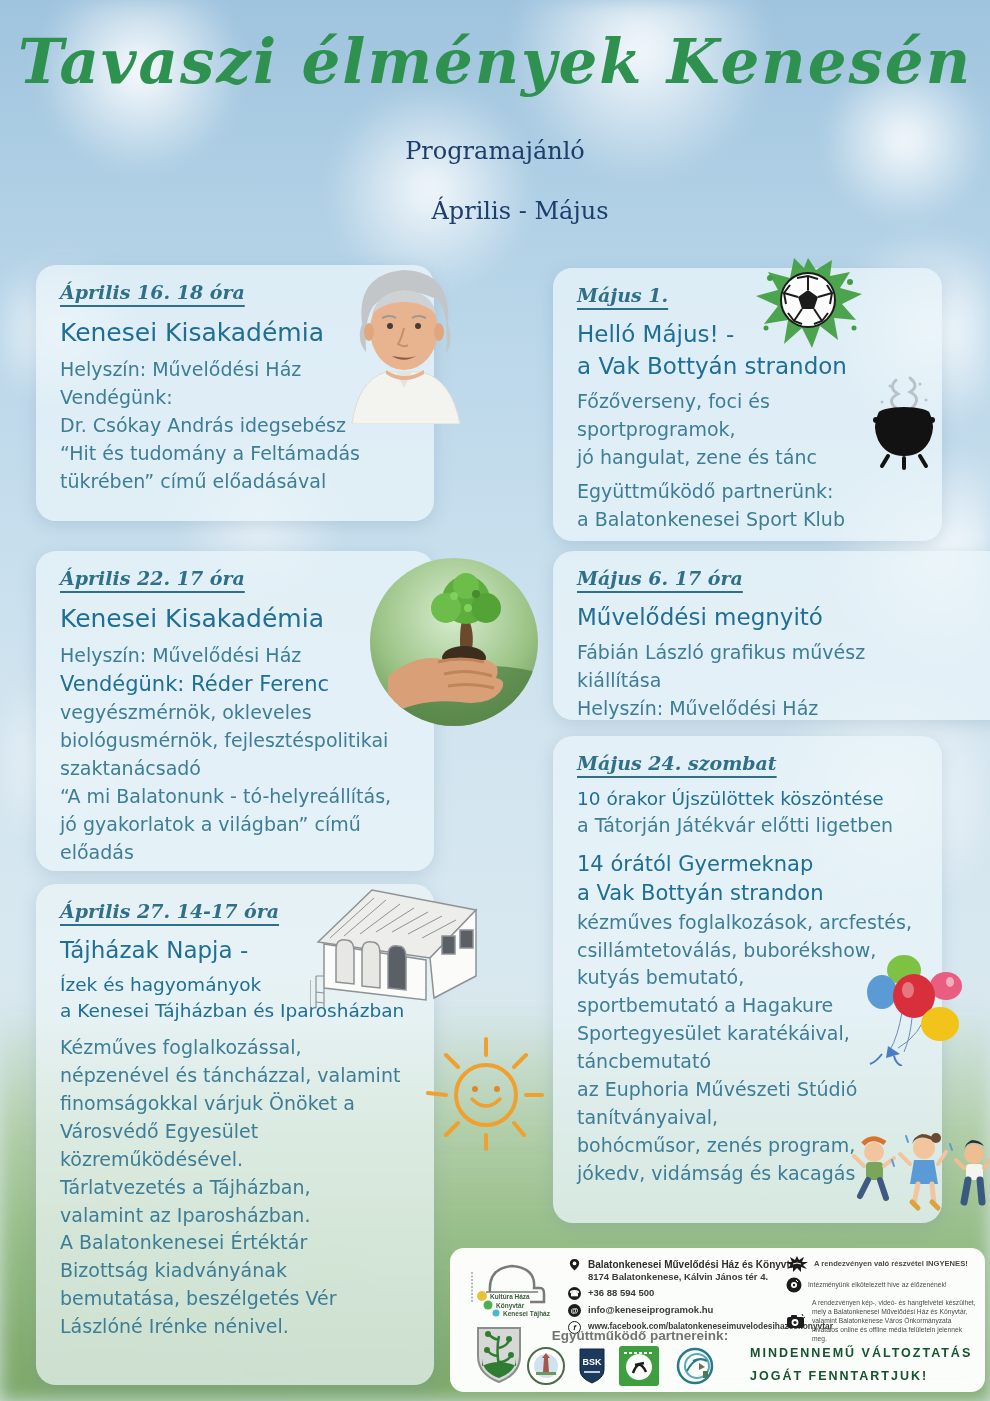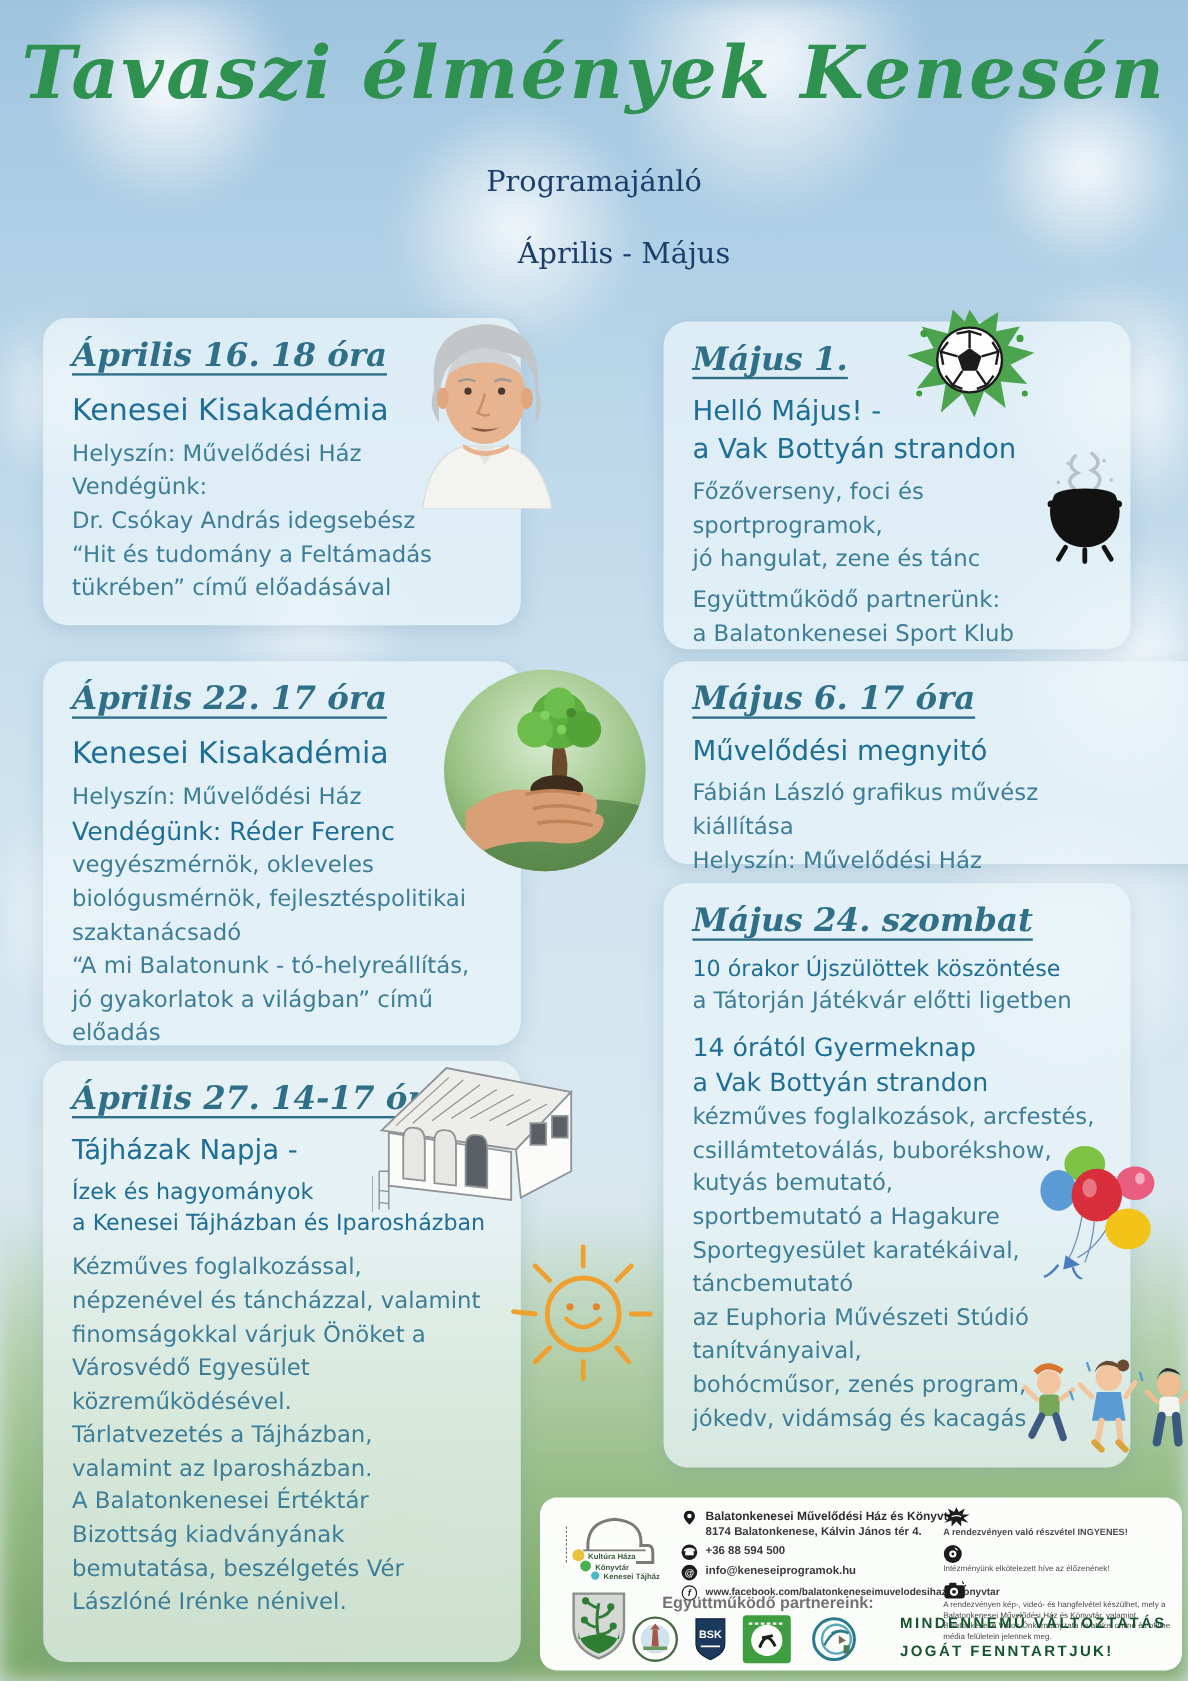--- a/index.html
+++ b/index.html
@@ -35,25 +35,25 @@
     font-size:61px;letter-spacing:2px;color:#2e9150;}
   .subtitle,.daterange{position:absolute;left:0;width:100%;text-align:center;
     font-family:"DejaVu Serif",serif;color:#1d3e6b;font-size:24px;}
   .subtitle{top:137px;}
   .daterange{top:197px;padding-left:25px;}
   .card{position:absolute;background:rgba(232,243,249,.78);border-radius:20px;
     box-shadow:0 4px 16px rgba(110,145,170,.25);padding:16px 12px 14px 24px;box-sizing:border-box;}
   .c1{left:36px;top:265px;width:398px;height:256px;}
   .c2{left:36px;top:551px;width:398px;height:320px;}
   .c3{left:36px;top:884px;width:398px;height:501px;background:rgba(236,245,247,.72);}
-  .c4{left:553px;top:268px;width:389px;height:273px;}
+  .c4{left:553px;top:268px;width:389px;height:273px;border-radius:19px;}
   .c5{left:553px;top:551px;width:461px;height:169px;}
   .c6{left:553px;top:736px;width:389px;height:487px;}
   .date{font-family:"DejaVu Serif",cursive;font-style:italic;font-weight:bold;
-    font-size:27px;color:#2f7088;text-decoration:underline;text-underline-offset:6px;
+    font-size:19px;color:#2f7088;text-decoration:underline;text-underline-offset:6px;
     text-decoration-thickness:2px;margin-bottom:12px;white-space:nowrap;}
   .b{font-weight:normal;color:#1f6e95;white-space:pre-line;line-height:1.4;}
   .b26{font-size:25px;margin-bottom:6px;}
   .b24{font-size:23px;margin-bottom:6px;}
   .b22{font-size:21px;}
   .b19{font-size:18.5px;}
   .t{font-size:19px;color:#3d7d96;line-height:1.47;white-space:pre-line;}
   .mt6{margin-top:6px;} .mt10{margin-top:10px;}
   .art{position:absolute;}
   .footer{position:absolute;left:450px;top:1248px;width:535px;height:144px;
@@ -62,21 +62,21 @@
   .crow{display:flex;align-items:flex-start;margin-bottom:4px;}
   .cbadge{width:13px;height:13px;border-radius:50%;background:#1c1c1c;color:#fff;
     font-size:8px;font-weight:bold;display:flex;align-items:center;justify-content:center;
     margin-right:7px;flex:0 0 auto;}
   .cbadge.outline{background:#fff;color:#1c1c1c;border:1px solid #1c1c1c;width:11px;height:11px;font-style:italic;}
   .ctext{font-size:9.5px;color:#3a3a3a;font-weight:bold;line-height:1.3;}
   .ctext .nm{font-size:10px;color:#2e2e2e;}
   .fb{font-size:8.4px;}
   .pheading{font-size:13.5px;font-weight:bold;color:#737373;}
   .plogos{display:flex;align-items:center;gap:13px;}
-  .note{display:flex;align-items:flex-start;margin-bottom:5px;flex-direction:column;}
+  .note{display:flex;align-items:center;margin-bottom:5px;}
   .nicon{flex:0 0 auto;margin-right:6px;}
   .ntext{font-size:6.7px;color:#4a4a4a;line-height:1.35;}
   .disclaimer{font-size:12.5px;font-weight:bold;color:#14532d;letter-spacing:2px;
     line-height:1.85;white-space:pre-line;}
 </style>
 </head>
 <body>
 
 <div class="poster">
 

